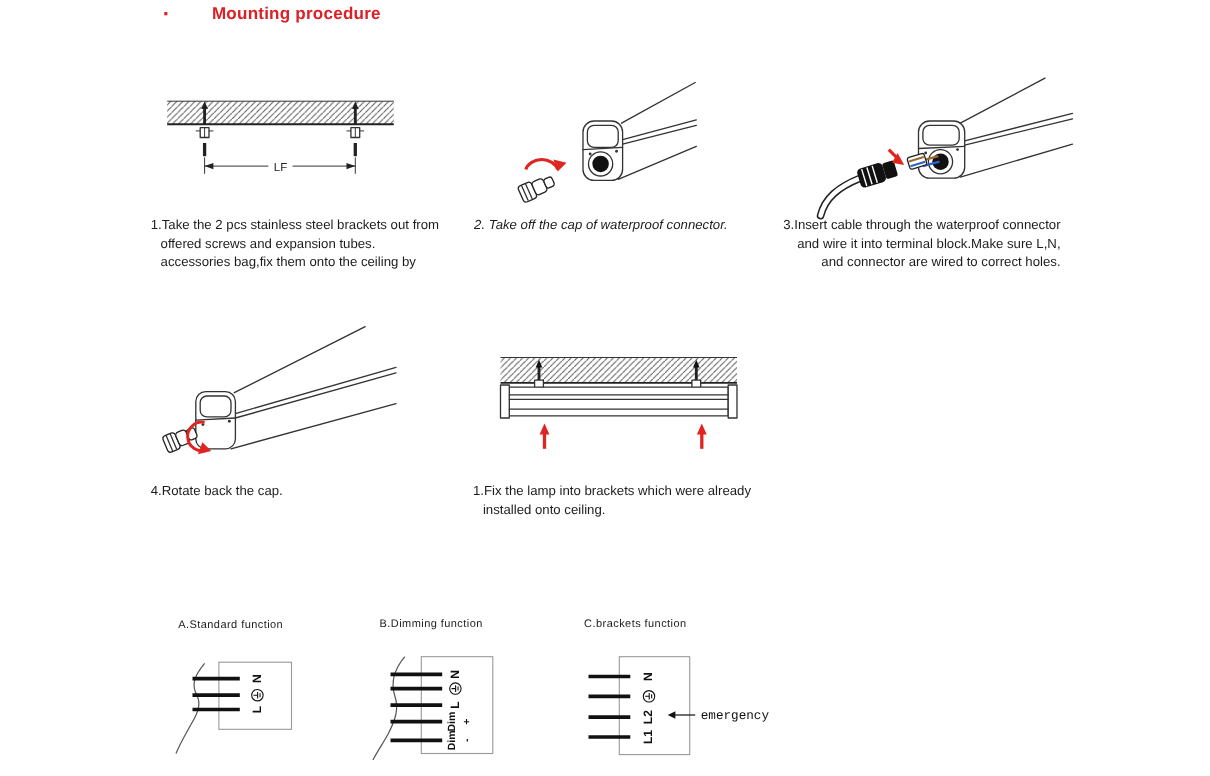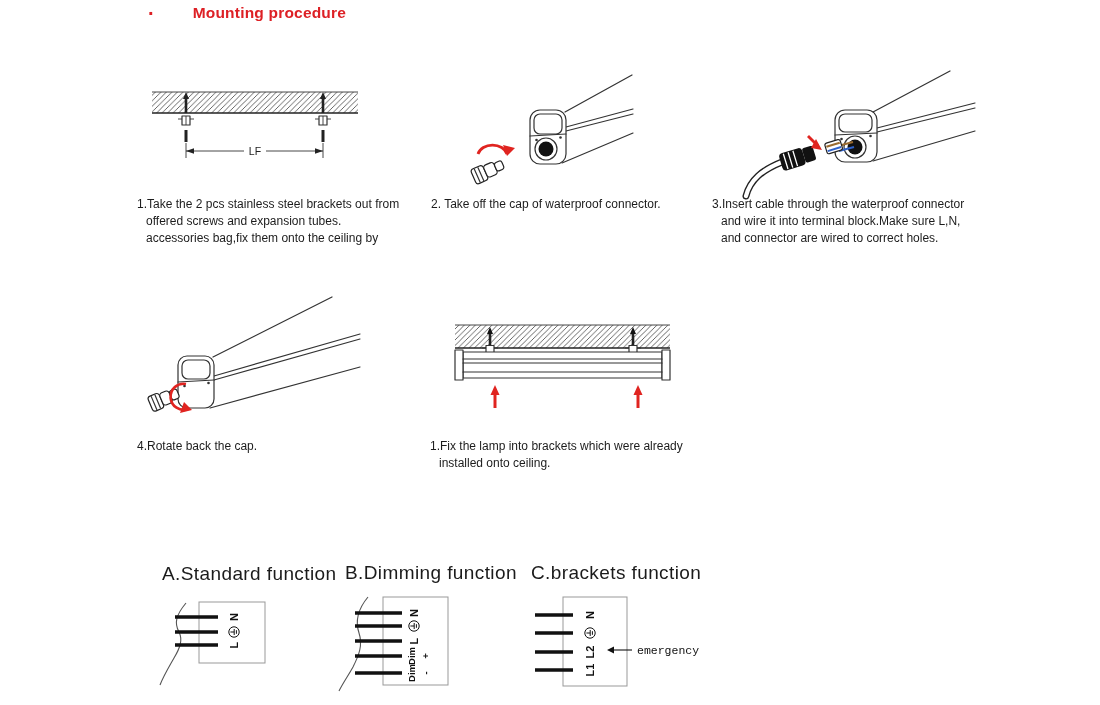--- a/index.html
+++ b/index.html
@@ -4,21 +4,21 @@
 <style>
   html,body{margin:0;padding:0;background:#fff;}
   #canvas{position:relative;width:1100px;height:705px;background:#ffffff;
           font-family:"Liberation Sans",sans-serif;overflow:hidden;}
   .abs{position:absolute;}
   #title{display:flex;align-items:center;gap:6px;color:#dd2025;font-weight:bold;}
   #title .bullet{font-size:20px;line-height:18px;}
   #title .ttext{font-size:15.5px;letter-spacing:0.2px;padding-left:32px;}
   .caption{font-size:12px;line-height:17px;color:#1c1c1c;white-space:nowrap;}
   .caption .ind{padding-left:9px;}
-  .fn-head{font-size:19px;color:#1b1b1b;white-space:nowrap;letter-spacing:0.4px;}
+  .fn-head{font-size:10px;color:#1b1b1b;white-space:nowrap;letter-spacing:0.4px;}
   svg{display:block;overflow:visible;}
   .ln{stroke:#333;stroke-width:1.2;fill:none;stroke-linecap:round;stroke-linejoin:round;}
   .lnw{stroke:#333;stroke-width:1.2;fill:#fff;stroke-linejoin:round;}
   .lnc{stroke:#222;stroke-width:1.2;fill:#fff;stroke-linejoin:round;}
   .thin{stroke:#333;stroke-width:0.9;fill:none;}
   .thick{stroke:#111;stroke-width:3.4;fill:none;}
   .boltln{stroke:#222;stroke-width:2.6;fill:none;}
   .tlabel{font:bold 11px "Liberation Sans",sans-serif;fill:#111;text-anchor:middle;dominant-baseline:central;}
   .tsmall{font:bold 9.5px "Liberation Sans",sans-serif;fill:#111;text-anchor:middle;dominant-baseline:central;}
   .dimtext{font:10.5px "Liberation Sans",sans-serif;fill:#222;text-anchor:middle;}
@@ -195,24 +195,24 @@
       <path d="M193,102 V86" stroke="#e02420" stroke-width="3"></path>
       <polygon points="193,79 188.5,89 197.5,89" fill="#e02420"></polygon>
     </g>
   </svg>
 
   <div class="abs caption" style="left:137px;top:196px;">
     <div>1.Take the 2 pcs stainless steel brackets out from</div>
     <div class="ind">offered screws and expansion tubes.</div>
     <div class="ind">accessories bag,fix them onto the ceiling by</div>
   </div>
-  <div class="abs caption" style="left:431px;top:196px;">
+  <div class="abs caption" style="left:431px;top:196px;font-style:italic;">
     <div>2. Take off the cap of waterproof connector.</div>
   </div>
-  <div class="abs caption" style="left:712px;top:196px;">
+  <div class="abs caption" style="left:712px;top:196px;text-align:right;">
     <div>3.Insert cable through the waterproof connector</div>
     <div class="ind">and wire it into terminal block.Make sure L,N,</div>
     <div class="ind">and connector are wired to correct holes.</div>
   </div>
   <div class="abs caption" style="left:137px;top:438px;text-align:right;">
     <div>4.Rotate back the cap.</div>
   </div>
   <div class="abs caption" style="left:430px;top:438px;">
     <div>1.Fix the lamp into brackets which were already</div>
     <div class="ind">installed onto ceiling.</div>

